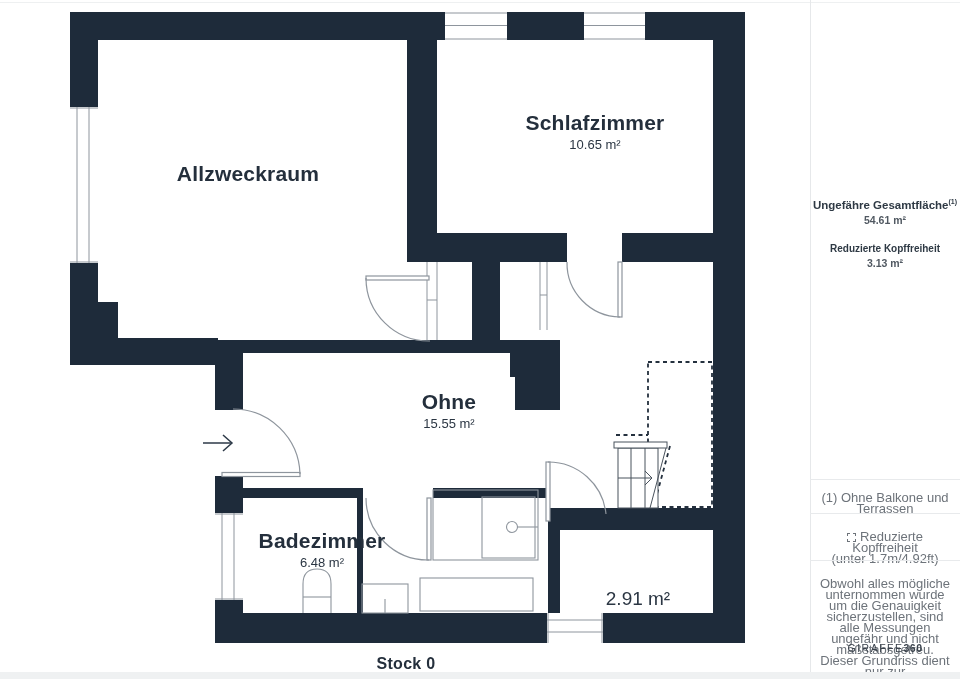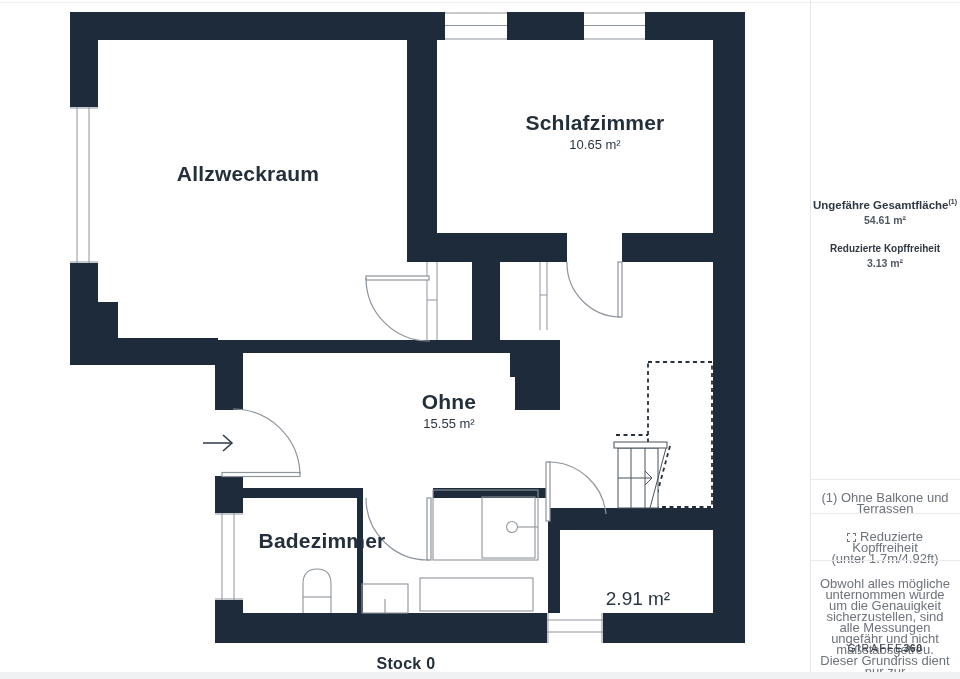--- a/index.html
+++ b/index.html
@@ -175,20 +175,21 @@
   <div class="room-label" style="left:595px;top:111px;">
     <div class="room-name">Schlafzimmer</div>
     <div class="room-area">10.65 m²</div>
   </div>
   <div class="room-label" style="left:449px;top:390px;">
     <div class="room-name">Ohne</div>
     <div class="room-area">15.55 m²</div>
   </div>
   <div class="room-label" style="left:302px;top:529px;margin-left:20px;">
     <div class="room-name">Badezimmer</div>
+    <div class="room-area">6.48 m²</div>
   </div>
   <div class="room-label" style="left:638px;top:588px;">
     <div class="area-only">2.91 m²</div>
   </div>
 
   <div class="floor-label" style="left:406px;top:655px;">Stock 0</div>
 </div>
 
 <div class="v-divider"></div>
 <div class="sidebar">

